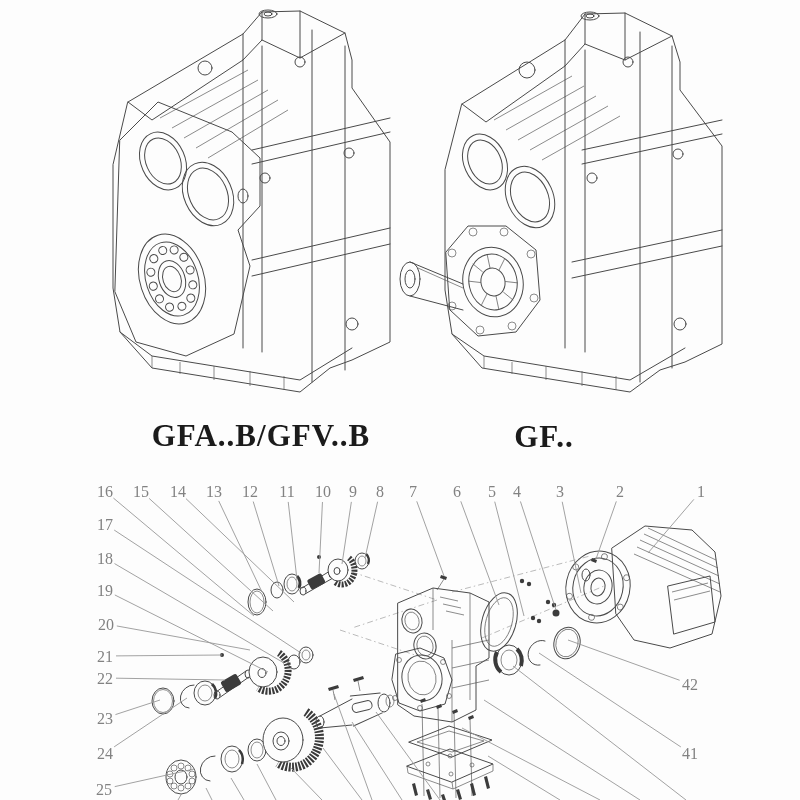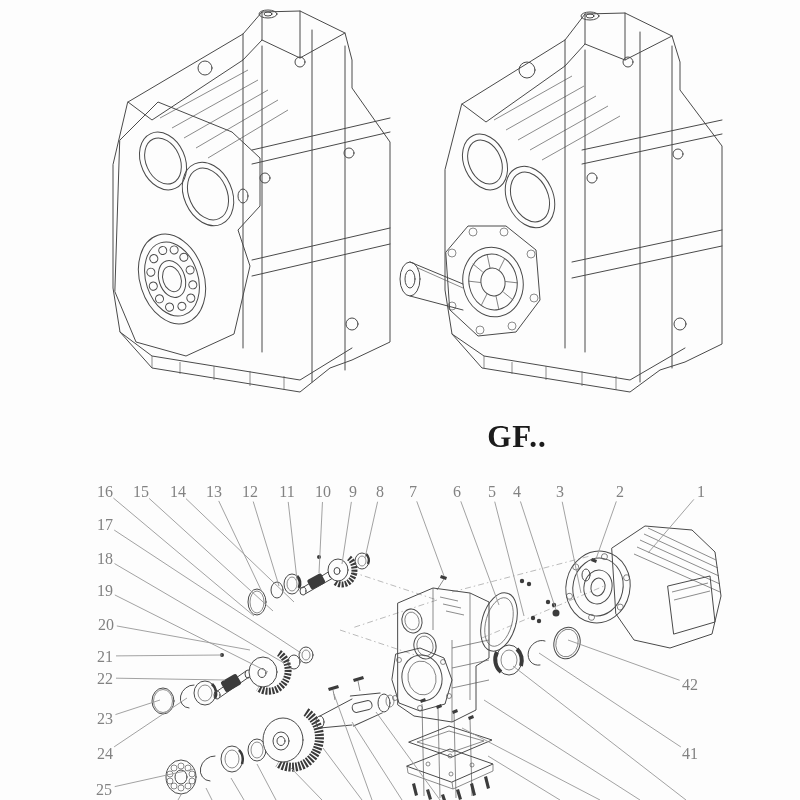--- a/index.html
+++ b/index.html
@@ -420,15 +420,16 @@
         <line x1="231" y1="778" x2="244" y2="800" class="leader"></line>
         <line x1="257" y1="764" x2="276" y2="800" class="leader"></line>
         <line x1="291" y1="768" x2="322" y2="800" class="leader"></line>
         <line x1="323" y1="748" x2="362" y2="800" class="leader"></line>
         <line x1="352" y1="722" x2="402" y2="800" class="leader"></line>
         <line x1="376" y1="712" x2="440" y2="800" class="leader"></line>
         <line x1="334" y1="694" x2="372" y2="800" class="leader"></line>
       </g>
 </svg>
 
-<div class="figlabel" id="lbl-right" style="left: 517px; top: 437px;">GF..</div>
+<div class="figlabel" id="lbl-left" style="left: 261px; top: 436px;">GFA..B/GFV..B</div>
+<div class="figlabel" id="lbl-right" style="left: 544px; top: 437px;">GF..</div>
 
 </div>
 
 </body></html>

